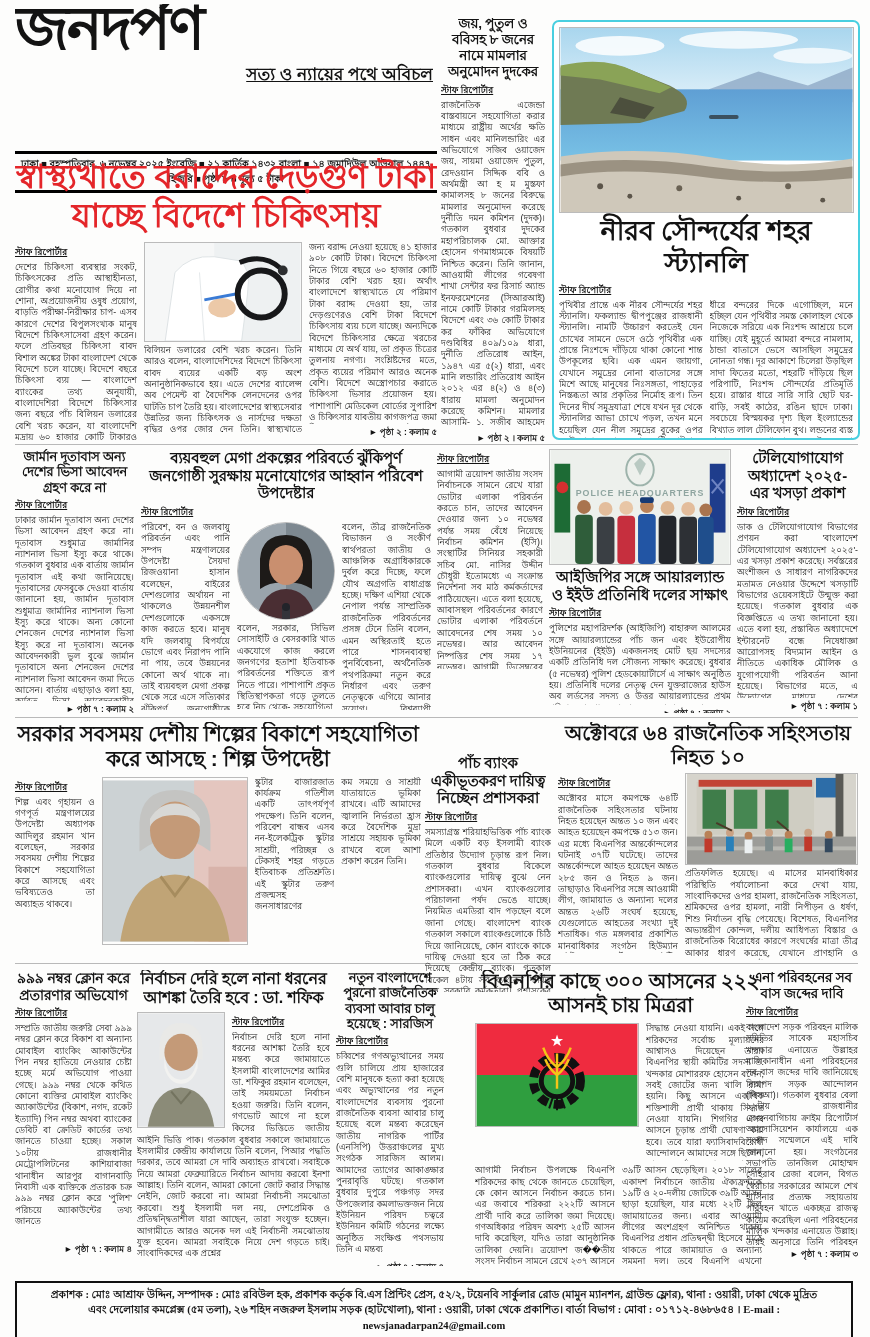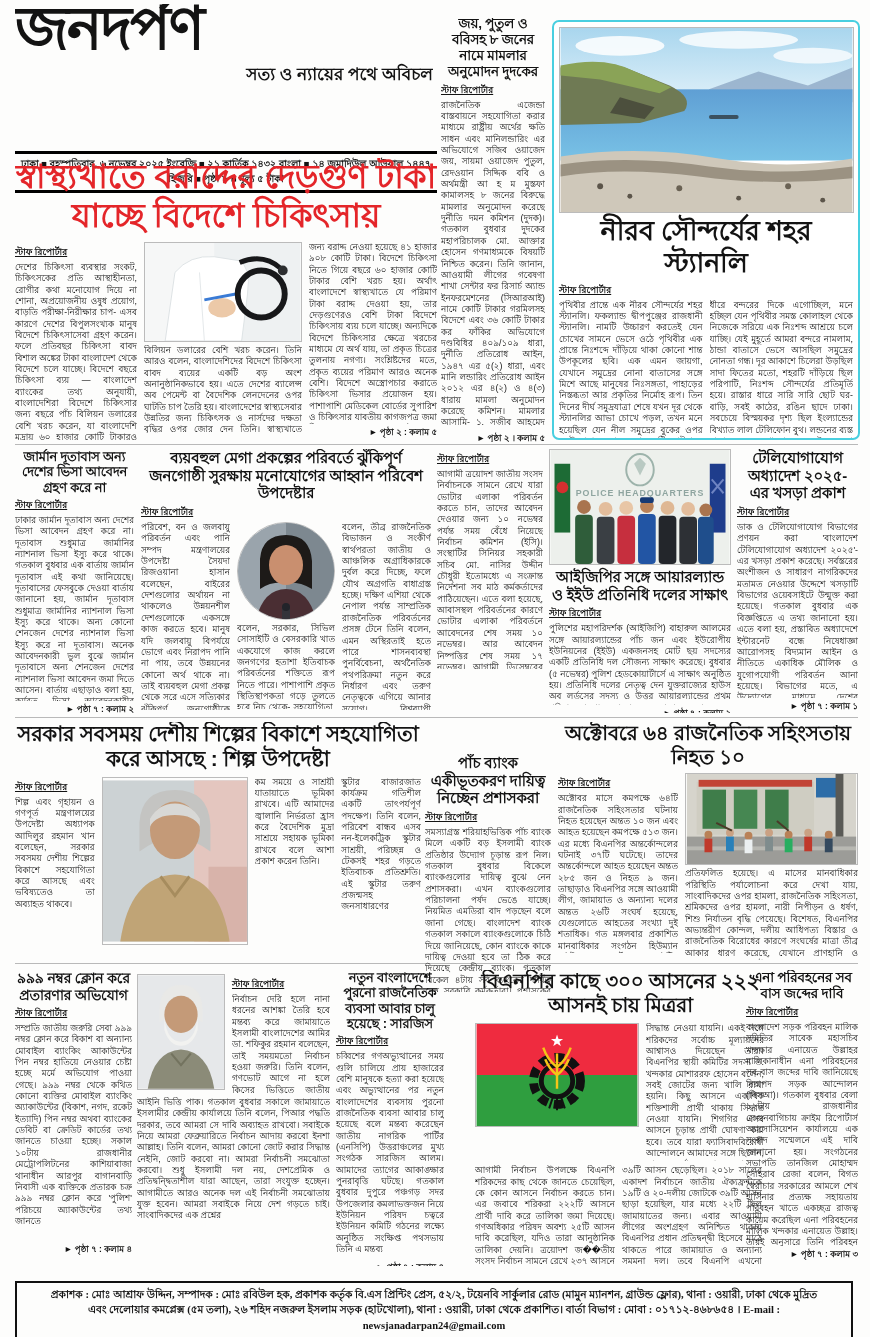--- a/index.html
+++ b/index.html
@@ -11,21 +11,21 @@
   .bd{font-size:8.8px;line-height:1.29;text-align:justify;overflow:hidden;}
   .ref{font-size:8.6px;font-weight:700;text-align:right;margin-top:2px;}
   .row{display:flex;gap:7px;}
   svg{display:block;}
   .photo{border:1px solid #bbb;box-sizing:border-box;}
   .hr{position:absolute;left:15px;width:843px;border-top:1px solid #b9b9b9;}
   
   #masthead{left:15px;top:4px;width:418px;height:126px;}
   .daily{font-size:27px;font-weight:800;letter-spacing:1px;}
   .logo{font-size:60px;font-weight:900;letter-spacing:-2px;line-height:.95;margin-top:-4px;}
-  .tagline{font-size:17px;font-weight:800;text-align:right;margin-top:4px;}
+  .tagline{font-size:17px;font-weight:800;text-align:right;margin-top:4px;text-decoration:underline;}
   #dateline{left:15px;top:130px;width:422px;border-top:3px solid #000;border-bottom:3px solid #000;
             padding:3px 0;font-size:9.6px;font-weight:700;text-align:center;margin-top:21px;}
   
   #stanley{left:552px;top:20px;width:308px;height:420px;border:2.5px solid #49cfe0;border-radius:7px;
            padding:5px;box-sizing:border-box;background:#fff;}
   #stanley .hl{font-size:27px;margin:3px 0 0;}
   
   #health .hl{font-size:33px;color:#e42529;}
   .footerbox{position:absolute;left:15px;top:1281px;width:838px;border:2px solid #111;
              box-sizing:border-box;padding:4px 10px;text-align:center;
@@ -209,22 +209,22 @@
       <svg class="photo" width="150" height="168" viewBox="0 0 150 168">
         <rect width="150" height="168" fill="#ccd2d4"></rect>
         <rect x="95" width="55" height="168" fill="#e4c6bf"></rect>
         <rect x="110" y="90" width="40" height="78" fill="#d8b3aa"></rect>
         <path d="M38,44 Q40,10 75,10 Q110,10 112,46 L112,74 Q94,60 75,62 Q56,60 38,74 Z" fill="#c4c4c2"></path>
         <ellipse cx="75" cy="52" rx="26" ry="30" fill="#c49a78"></ellipse>
         <path d="M49,48 Q55,36 75,36 Q95,36 101,48 L101,40 Q92,24 75,24 Q58,24 49,40 Z" fill="#d8d8d6"></path>
         <path d="M18,168 Q28,100 75,98 Q122,100 132,168 Z" fill="#c0a476"></path>
         <path d="M60,100 L75,120 L90,100" fill="none" stroke="#a68c5e" stroke-width="3"></path>
       </svg>
+      <div class="bd" style="width:82px">স্কুটার বাজারজাত কার্যক্রম গতিশীল একটি তাৎপর্যপূর্ণ পদক্ষেপ। তিনি বলেন, পরিবেশ বান্ধব এসব নন-ইলেকট্রিক স্কুটার সাশ্রয়ী, পরিচ্ছন্ন ও টেকসই শহর গড়তে ইতিবাচক প্রতিশ্রুতি। এই স্কুটার তরুণ প্রজন্মসহ জনসাধারণের</div>
       <div class="bd" style="width:82px">কম সময়ে ও সাশ্রয়ী যাতায়াতে ভূমিকা রাখবে। এটি আমাদের জ্বালানি নির্ভরতা হ্রাস করে বৈদেশিক মুদ্রা সাশ্রয়ে সহায়ক ভূমিকা রাখবে বলে আশা প্রকাশ করেন তিনি।</div>
-      <div class="bd" style="width:82px">স্কুটার বাজারজাত কার্যক্রম গতিশীল একটি তাৎপর্যপূর্ণ পদক্ষেপ। তিনি বলেন, পরিবেশ বান্ধব এসব নন-ইলেকট্রিক স্কুটার সাশ্রয়ী, পরিচ্ছন্ন ও টেকসই শহর গড়তে ইতিবাচক প্রতিশ্রুতি। এই স্কুটার তরুণ প্রজন্মসহ জনসাধারণের</div>
     </div>
   </div>
 
   <div class="art" style="left:425px;top:754px;width:126px;height:238px">
     <div class="hl" style="font-size:15px">পাঁচ ব্যাংক একীভূতকরণ দায়িত্ব নিচ্ছেন প্রশাসকরা</div>
     <div class="by">স্টাফ রিপোর্টার</div>
     <div class="bd" style="height:166px">সমস্যাগ্রস্ত শরিয়াহভিত্তিক পাঁচ ব্যাংক মিলে একটি বড় ইসলামী ব্যাংক প্রতিষ্ঠার উদ্যোগ চূড়ান্ত রূপ নিল। গতকাল বুধবার বিকেলে ব্যাংকগুলোর দায়িত্ব বুঝে নেন প্রশাসকরা। এখন ব্যাংকগুলোর পরিচালনা পর্ষদ ভেঙে যাচ্ছে। নিয়মিত এমডিরা বাদ পড়ছেন বলে জানা গেছে। বাংলাদেশ ব্যাংক গতকাল সকালে ব্যাংকগুলোকে চিঠি দিয়ে জানিয়েছে, কোন ব্যাংকে কাকে দায়িত্ব দেওয়া হবে তা ঠিক করে দিয়েছে কেন্দ্রীয় ব্যাংক। গতকাল বিকেল ৪টায় সব ব্যাংকের দায়িত্ব নেন সরকারি কর্মকর্তারা। প্রশাসকের দায়িত্ব নেওয়ার পর প্রথম আমানত সুরক্ষা তহবিল থেকে দুই লাখ টাকা করে পাবেন গ্রাহকরা। বাংলাদেশ ব্যাংকের তথ্য অনুযায়ী, পাঁচ ব্যাংকের আমানত হচ্ছে ৬২ হাজার কোটি টাকা। এর বিপরীতে ঋণ আছে এক লাখ ৪২ হাজার কোটি টাকা, যার ৭৬ শতাংশই এখন খেলাপি। শাখা, ৬৯৮টি উপশাখা, ৫১১টি এজেন্ট</div>
 
   </div>
 
@@ -273,20 +273,21 @@
   </div>
 
   <div class="art" style="left:15px;top:970px;width:117px;height:296px">
     <div class="hl" style="font-size:14px">৯৯৯ নম্বর ক্লোন করে প্রতারণার অভিযোগ</div>
     <div class="by">স্টাফ রিপোর্টার</div>
     <div class="bd" style="height:218px">সম্প্রতি জাতীয় জরুরি সেবা ৯৯৯ নম্বর ক্লোন করে বিকাশ বা অন্যান্য মোবাইল ব্যাংকিং আকাউন্টের পিন নম্বর হাতিয়ে নেওয়ার চেষ্টা হচ্ছে মর্মে অভিযোগ পাওয়া গেছে। ৯৯৯ নম্বর থেকে কথিত কোনো ব্যক্তির মোবাইল ব্যাংকিং অ্যাকাউন্টের (বিকাশ, নগদ, রকেট ইত্যাদি) পিন নম্বর অথবা ব্যাংকের ডেবিট বা ক্রেডিট কার্ডের তথ্য জানতে চাওয়া হচ্ছে। সকাল ১০টায় রাজধানীর মেট্রোপলিটনের কাশিয়াবাজা থানাধীন আরপুর বাগানবাড়ি নিবাসী এক ব্যক্তিকে প্রতারক চক্র ৯৯৯ নম্বর ক্লোন করে 'পুলিশ' পরিচয়ে অ্যাকাউন্টের তথ্য জানতে</div>
     <div class="ref">► পৃষ্ঠা ৭ : কলাম ৪</div>
   </div>
 
   <div class="art" style="left:137px;top:970px;width:193px;height:296px">
+    <div class="hl" style="font-size:16px">নির্বাচন দেরি হলে নানা ধরনের আশঙ্কা তৈরি হবে : ডা. শফিক</div>
     <div class="row" style="margin-top:4px">
       <svg class="photo" width="88" height="116" viewBox="0 0 88 116">
         <rect width="88" height="116" fill="#e6e8ea"></rect>
         <path d="M22,34 Q23,10 44,10 Q65,10 66,34 L66,48 Q55,42 44,42 Q33,42 22,48 Z" fill="#e9e9e7"></path>
         <ellipse cx="44" cy="40" rx="17" ry="19" fill="#c49a78"></ellipse>
         <path d="M27,44 Q30,68 44,68 Q58,68 61,44 L61,56 Q56,72 44,72 Q32,72 27,56 Z" fill="#f2f2f0"></path>
         <path d="M10,116 Q16,78 44,76 Q72,78 78,116 Z" fill="#8b8b78"></path>
         <path d="M34,80 L44,92 L54,80" fill="none" stroke="#73735f" stroke-width="2"></path>
       </svg>
       <div style="width:98px">

